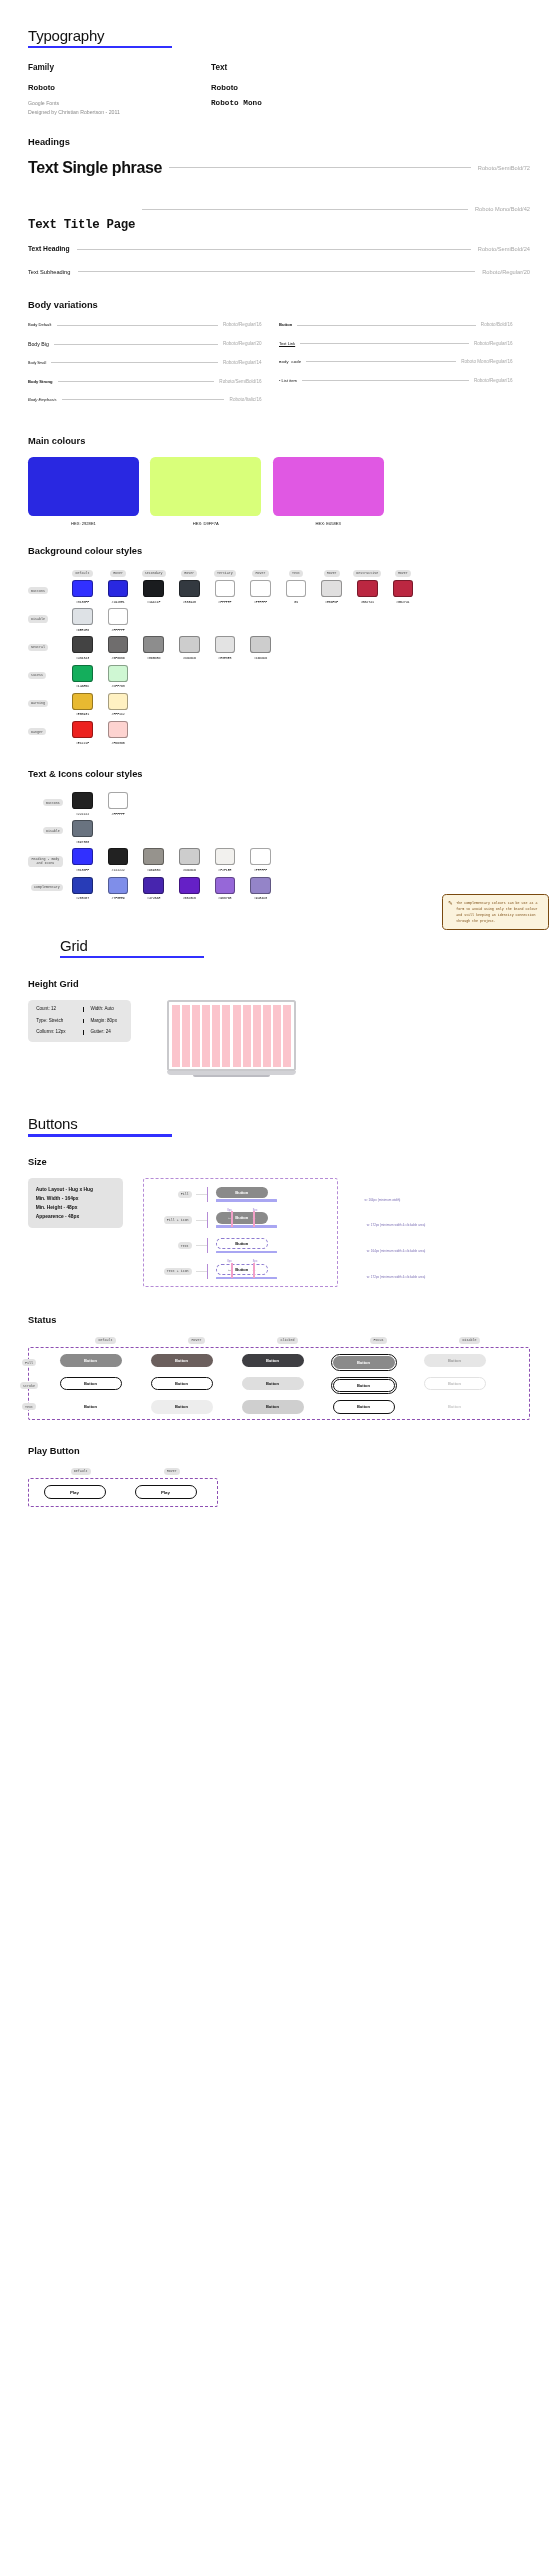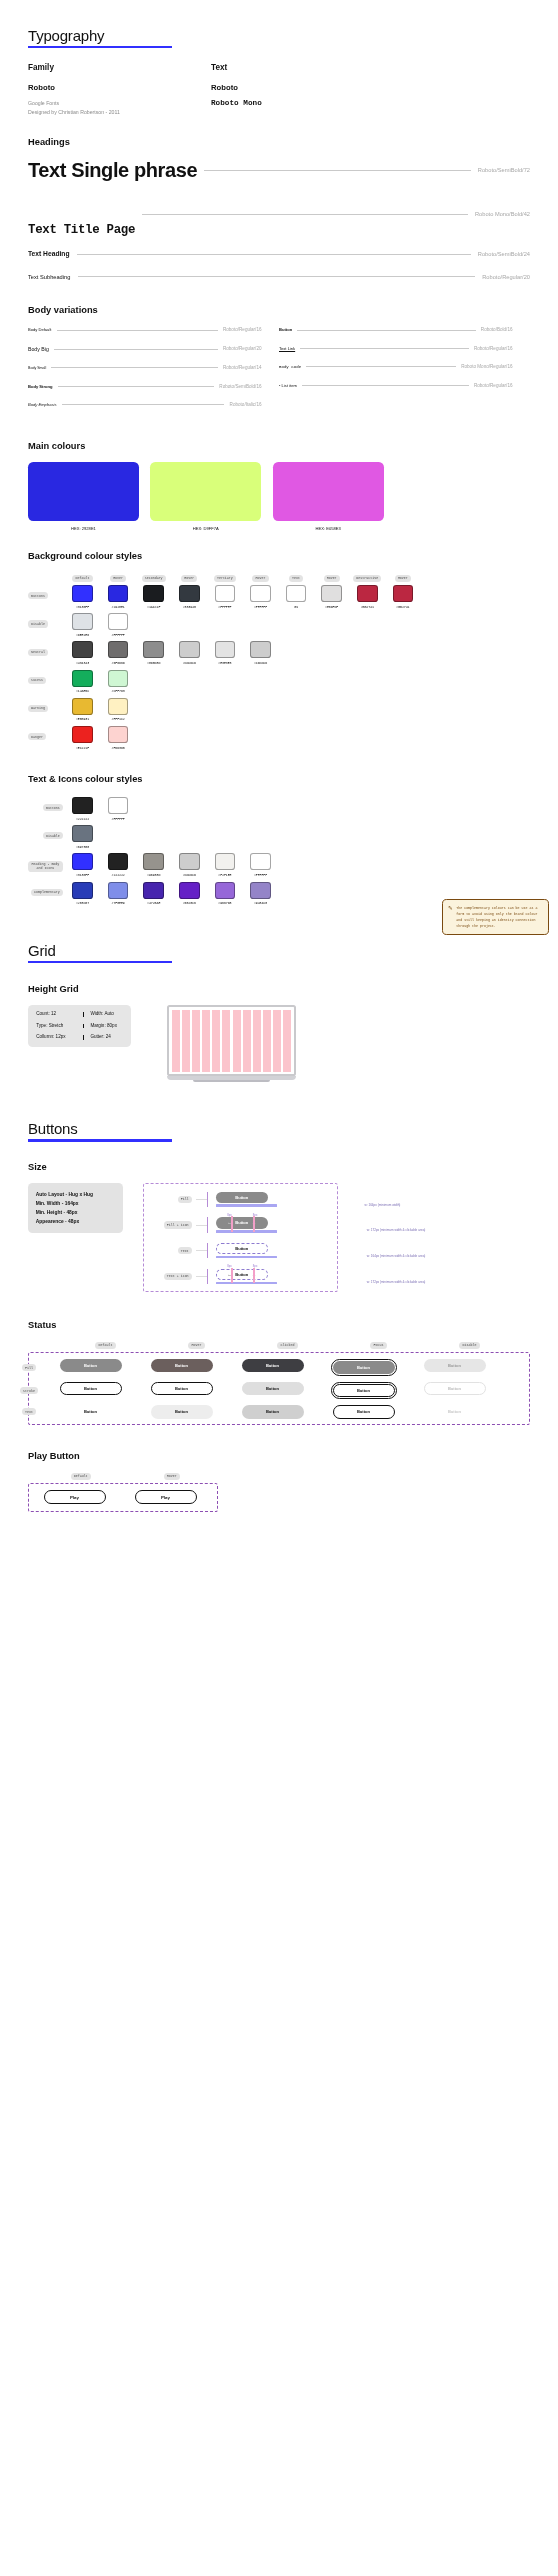--- a/index.html
+++ b/index.html
@@ -36,21 +36,21 @@
   .fam-meta { font-size:5.2px; color:#8b8b8b; line-height:1.7; }
 
   
   .spec-rows { padding-left:28px; padding-right:28px; margin-top:11.3px; }
   .spec-row { display:flex; align-items:center; min-height:15.5px; margin-bottom:7.2px; }
   .spec-sample { white-space:nowrap; color:#111; }
   .spec-line { flex:1; height:0.5px; background:#c9c9c9; margin:0 7.2px; min-width:9.3px; }
   .spec-tag { font-size:5.7px; color:#a7a7a7; white-space:nowrap; text-align:right; }
 
   .h-hero  { font-size:21.6px; font-weight:700; font-family:"Liberation Mono", monospace; letter-spacing:-0.5px; }
-  .h-phrase{ font-size:20px; font-weight:700; letter-spacing:-0.4px; }
+  .h-phrase{ font-size:16px; font-weight:700; letter-spacing:-0.4px; }
   .h-page  { font-size:12.4px; font-weight:700; font-family:"Liberation Mono", monospace; letter-spacing:-0.3px;margin-top:32px; }
   .h-sub   { font-size:8.2px; font-weight:400; }
   .h-head  { font-size:6.7px; font-weight:700; }
   .h-shead { font-size:5.7px; font-weight:400; }
 
   
   .body-grid { display:flex; padding-left:28px; padding-right:28px; margin-top:12.4px; }
   .body-col { width:50%; padding-right:17.5px; }
   .body-row { display:flex; align-items:center; margin-bottom:13.4px; }
   .bv-sample { white-space:nowrap; font-size:4.1px; }
@@ -561,21 +561,21 @@
             </div>
           </div>
         </div>
       </div>
     <div class="note-box">
       <div class="note-icon">✎</div>
       <div class="note-text">The complementary colours can be use as a form to avoid using only the brand colour and still keeping an identity connection through the project.</div>
     </div>
   </div>
 
-  <div class="section-title-wrap" style="margin-top:37px;">
+  <div class="section-title-wrap" style="margin-top:37px;margin-left:32px;">
     <div class="section-title">Grid</div>
     <div class="section-rule"></div>
   </div>
 
   <div class="sub-title">Height Grid</div>
   <div class="grid-area">
     <div class="grid-spec">
       <div class="gs-row">
         <div class="gs-a">Count: 12</div>
         <div class="gs-b">Width: Auto</div>

